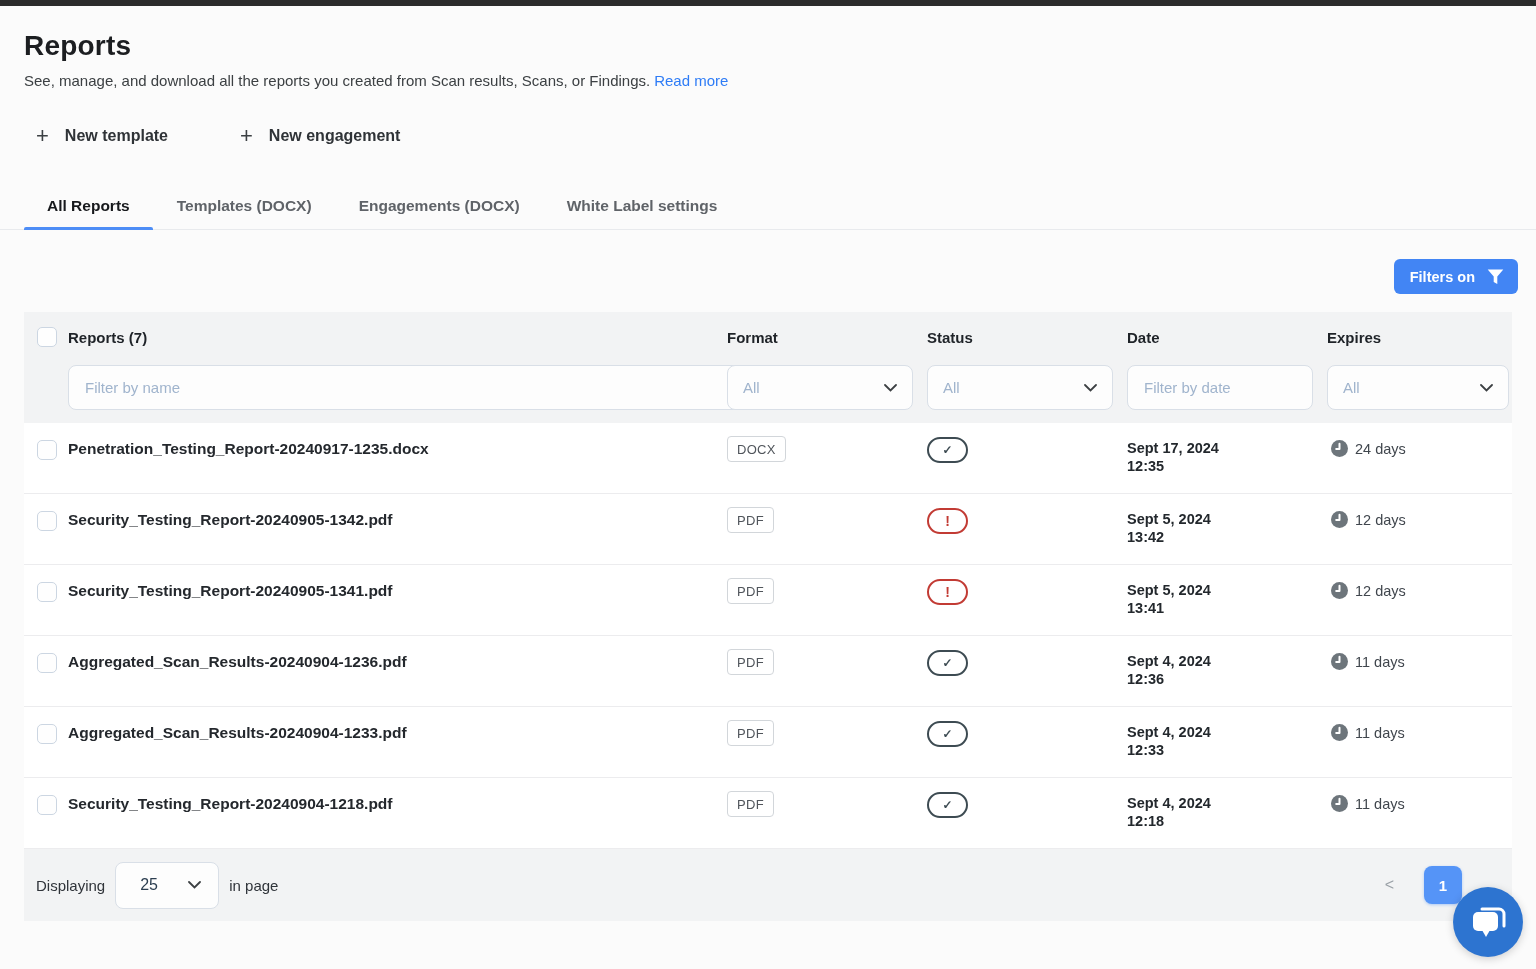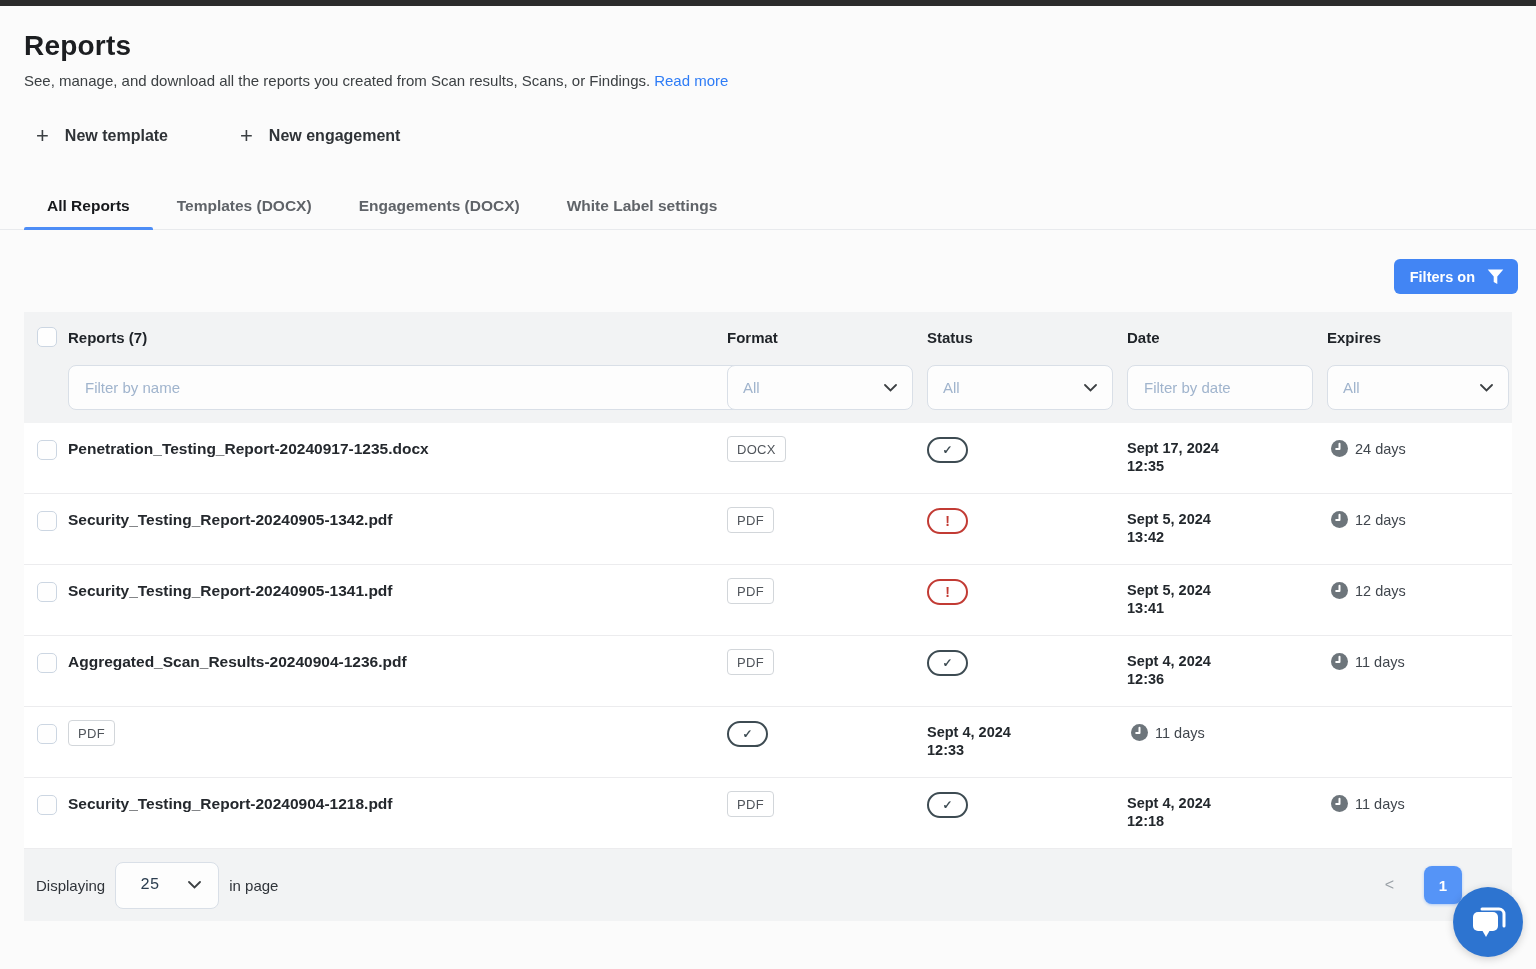--- a/index.html
+++ b/index.html
@@ -103,21 +103,21 @@
     background:#f2f3f4; height:72px; display:flex; align-items:center;
     padding:0 50px 0 12px; position:relative;
   }
   .foot-label { font-size:15px; color:#30343a; }
   .per-page-select {
     width:104px; height:47px; margin:0 10px 0 10px;
     border:1px solid #d9dfe7; border-radius:8px; background:#fdfdfd;
     display:flex; align-items:center; justify-content:space-between;
     padding:0 17px 0 24px; cursor:pointer;
   }
-  .per-page-value { font-size:16px; font-weight:400; color:#2c3e50;font-family:Liberation Mono, monospace; }
+  .per-page-value { font-size:16px; font-weight:400; color:#2c3e50; }
   .foot-spacer { flex:1; }
   .prev-btn { font-size:16px; color:#9aa0a6; cursor:pointer; margin-right:30px; background:none; border:none; font-family:inherit; }
   .page-btn {
     width:38px; height:38px; border:none; border-radius:8px; background:#5594f7;
     color:#fff; font-size:15px; font-weight:700; font-family:inherit; cursor:pointer;
     box-shadow:0 1px 3px rgba(85,148,247,.45);
   }
 
   
   .chat-widget {
@@ -295,20 +295,21 @@
               <circle cx="8" cy="8" r="8" fill="#6d757b"></circle>
               <path d="M8 3.6 L8 8.4 L4.9 8.4" stroke="#ffffff" stroke-width="1.9" fill="none" stroke-linecap="round" stroke-linejoin="round"></path>
             </svg>
         </span>
         <span class="exp-text">11 days</span>
       </div>
     </div>
 
     <div class="grid trow">
       <div class="cb-cell"><span class="checkbox"></span></div>
+      <div><span class="report-name">Aggregated_Scan_Results-20240904-1233.pdf</span></div>
       <div><span class="badge">PDF</span></div>
       <div><span class="pill success">
             <span class="glyph">✓</span>
           </span></div>
       <div>
         <div class="date-line">Sept 4, 2024</div>
         <div class="time-line">12:33</div>
       </div>
       <div class="exp-cell">
         <span class="clock-icon">

